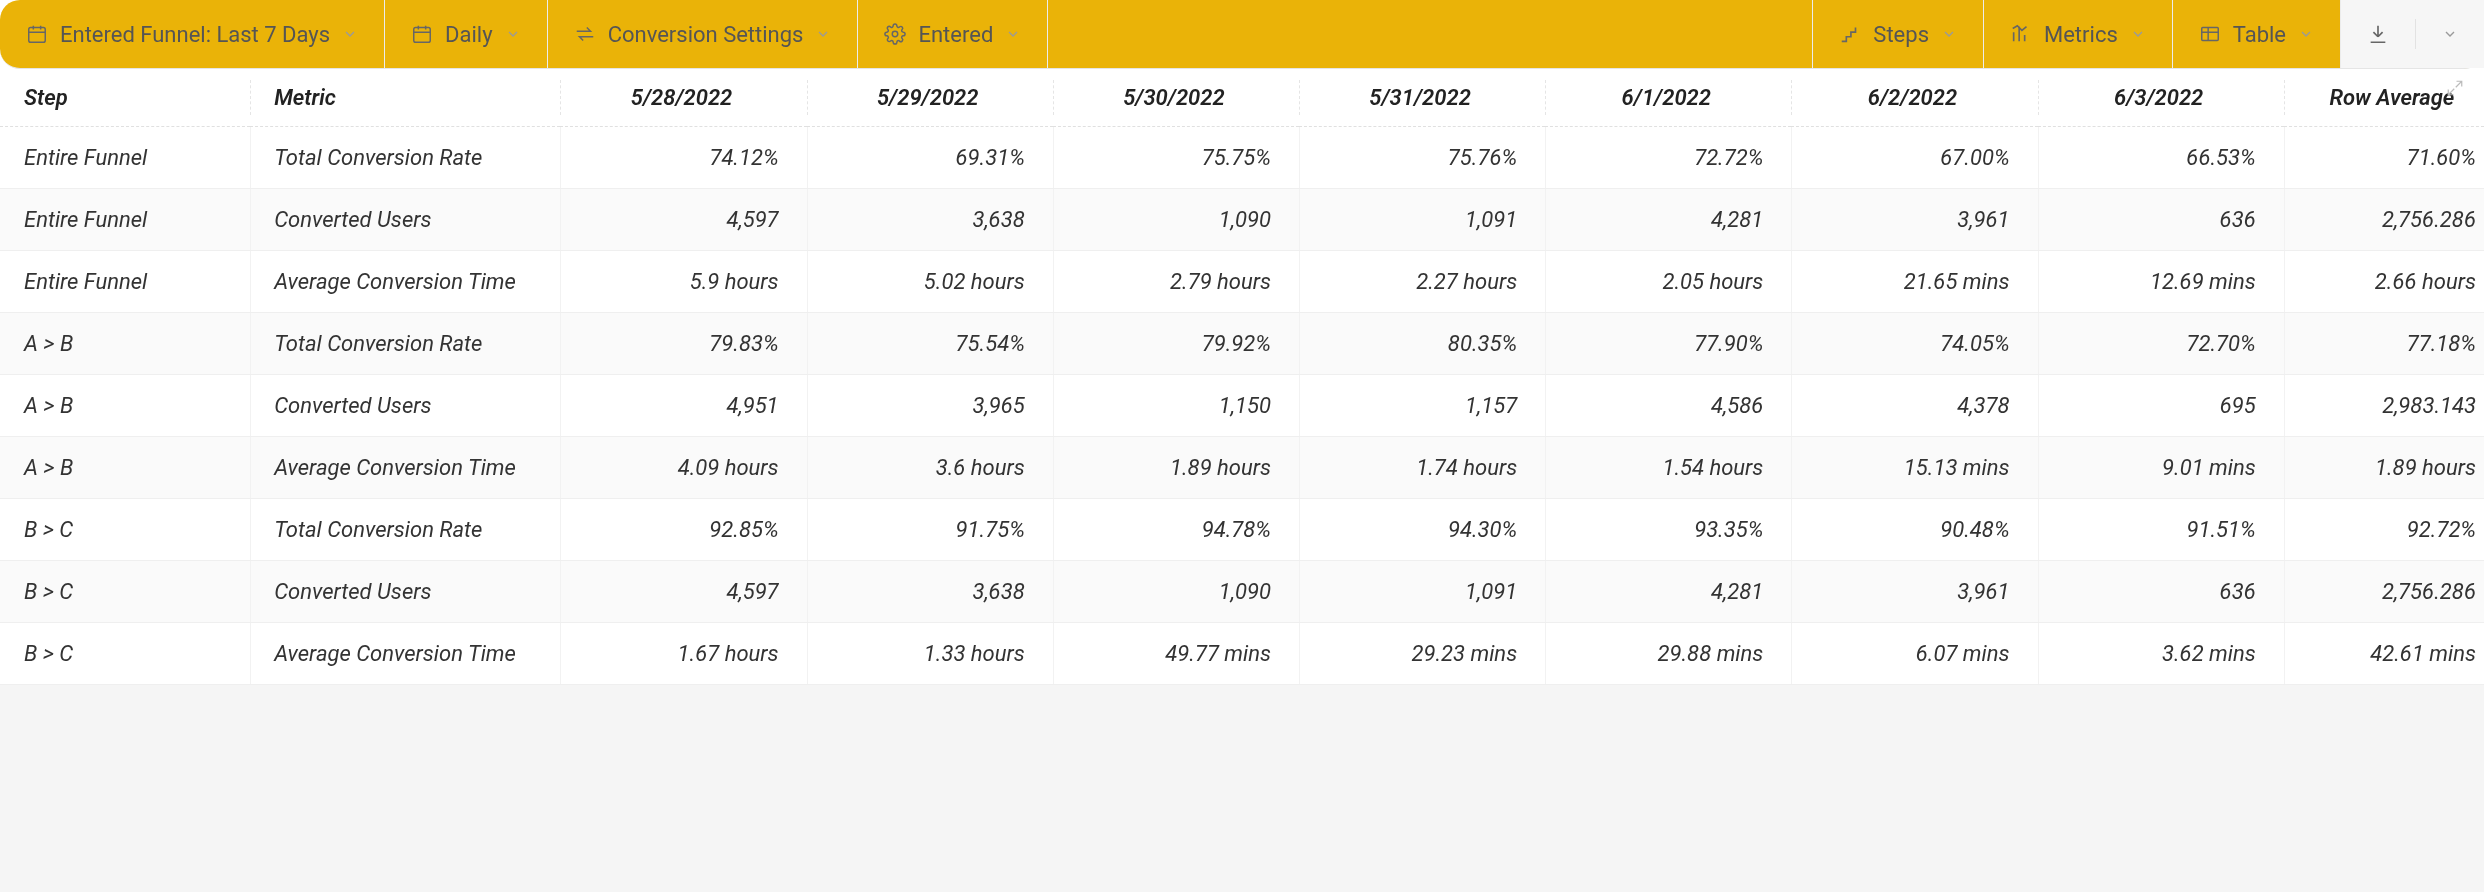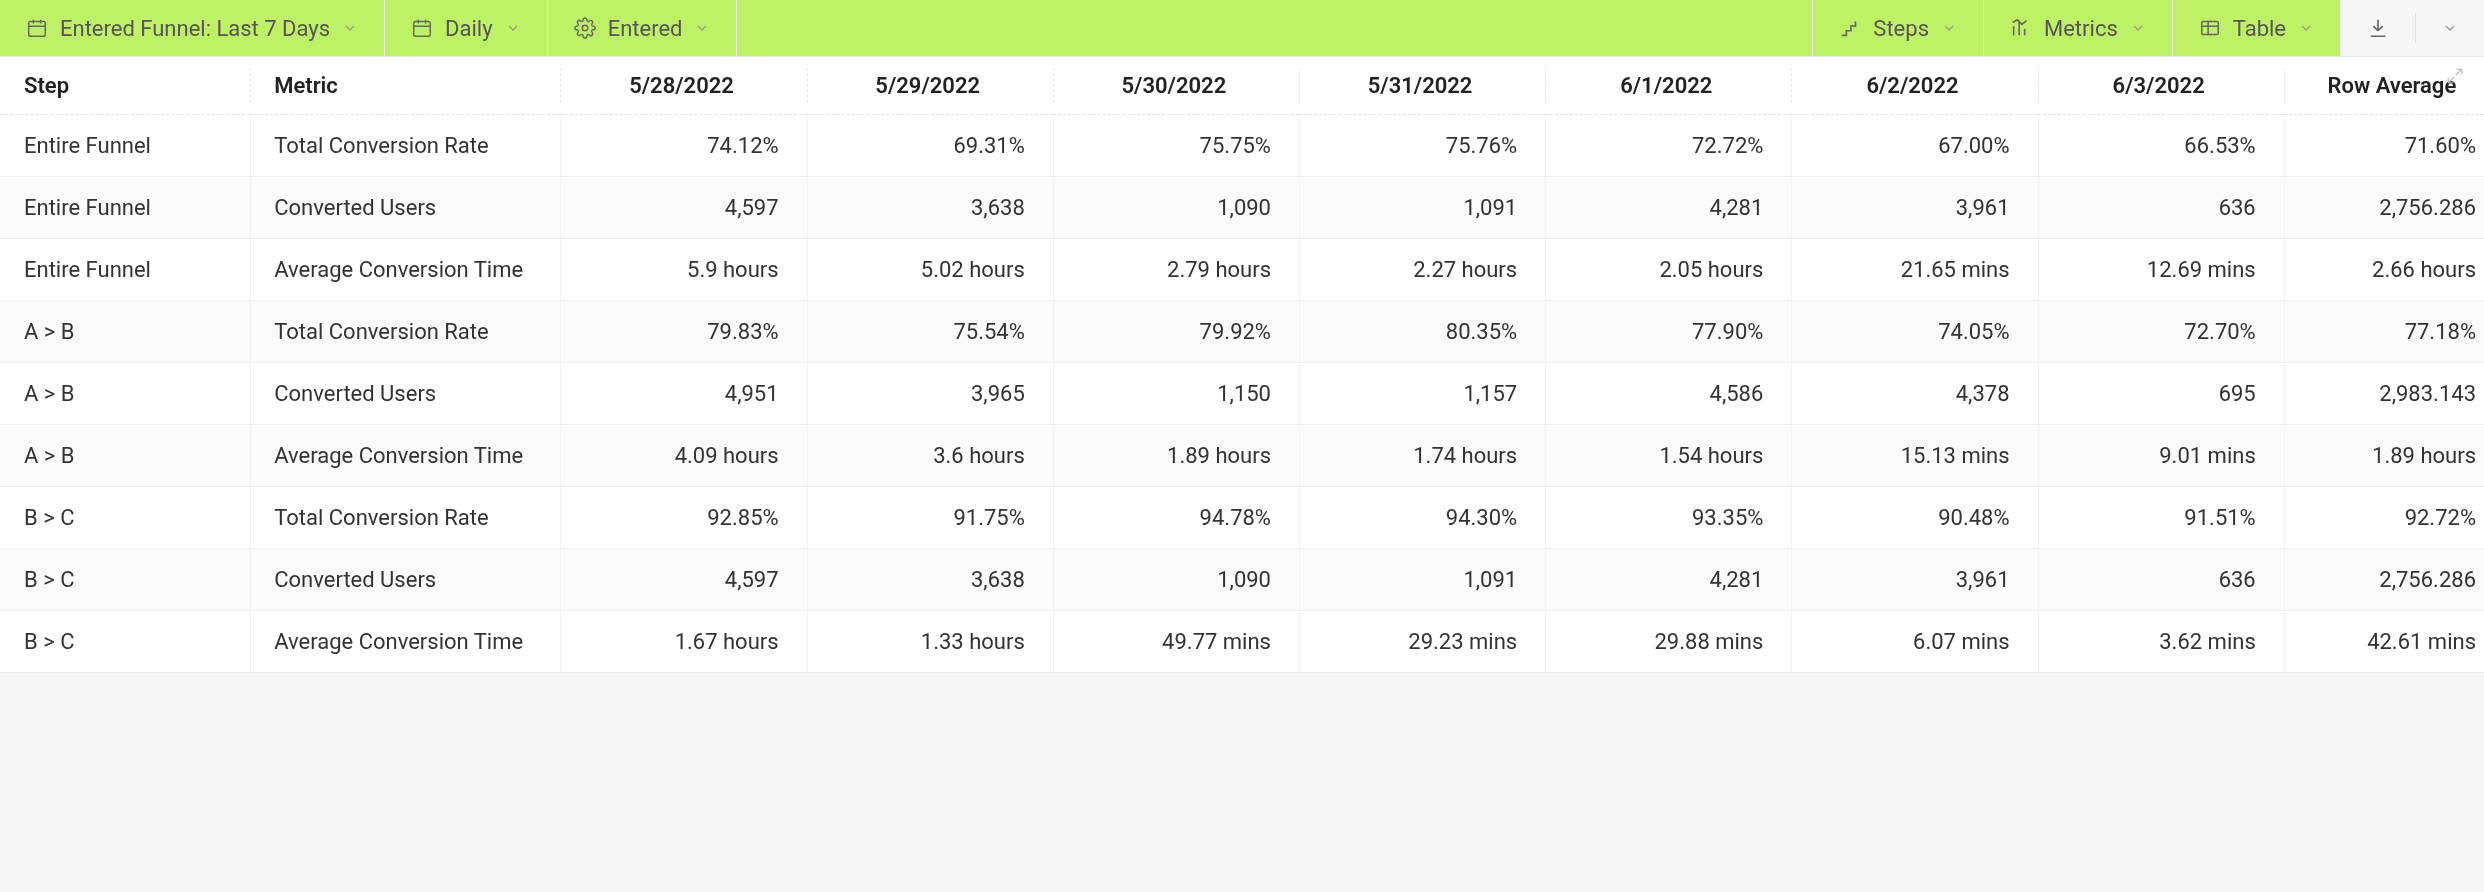--- a/index.html
+++ b/index.html
@@ -10,22 +10,23 @@
     font-size: 20px;
   }
   .wrap {
     width: 2484px;
     background: #fff;
   }
   
   .toolbar {
     display: flex;
     border-bottom: 1px solid #e5e5e5;
-    background: #bef264;
-    height: 57px;
+    background: #eab308;
+    height: 69px;
+    border-radius: 20px;
   }
   .tool {
     display: flex;
     align-items: center;
     gap: 12px;
     padding: 0 26px;
     border-right: 1px solid #ececec;
     cursor: pointer;
     color: #555;
     font-size: 22px;
@@ -43,20 +44,21 @@
     background:#f6f6f6;
   }
   .dl-group .sep {
     width:1px; height:30px; background:#e2e2e2; margin:0 14px;
   }
   
   table {
     width: 100%;
     border-collapse: collapse;
     table-layout: fixed;
+    font-style: italic;
   }
   thead th {
     text-align: left;
     font-weight: 600;
     font-size: 22px;
     color: #222;
     padding: 16px 24px;
     border-bottom: 1px dashed #e0e0e0;
     background: #fff;
     position: relative;
@@ -116,20 +118,33 @@
       </span>
     </div>
     <div class="tool">
       <span class="ico">
         <svg width="22" height="22" viewBox="0 0 24 24" fill="none" stroke="#666" stroke-width="1.6">
             <rect x="3" y="5" width="18" height="16" rx="2"></rect>
             <path d="M3 10h18M8 3v4M16 3v4"></path>
           </svg>
       </span>
       <span>Daily</span>
+      <span class="chev">
+        <svg width="16" height="16" viewBox="0 0 24 24" fill="none" stroke="currentColor" stroke-width="2">
+            <path d="m6 9 6 6 6-6"></path>
+          </svg>
+      </span>
+    </div>
+    <div class="tool">
+      <span class="ico">
+        <svg width="22" height="22" viewBox="0 0 24 24" fill="none" stroke="#666" stroke-width="1.6">
+            <path d="M3 9h15l-4-4M21 15H6l4 4"></path>
+          </svg>
+      </span>
+      <span>Conversion Settings</span>
       <span class="chev">
         <svg width="16" height="16" viewBox="0 0 24 24" fill="none" stroke="currentColor" stroke-width="2">
             <path d="m6 9 6 6 6-6"></path>
           </svg>
       </span>
     </div>
     <div class="tool">
       <span class="ico">
         <svg width="22" height="22" viewBox="0 0 24 24" fill="none" stroke="#666" stroke-width="1.6">
             <circle cx="12" cy="12" r="3"></circle>

